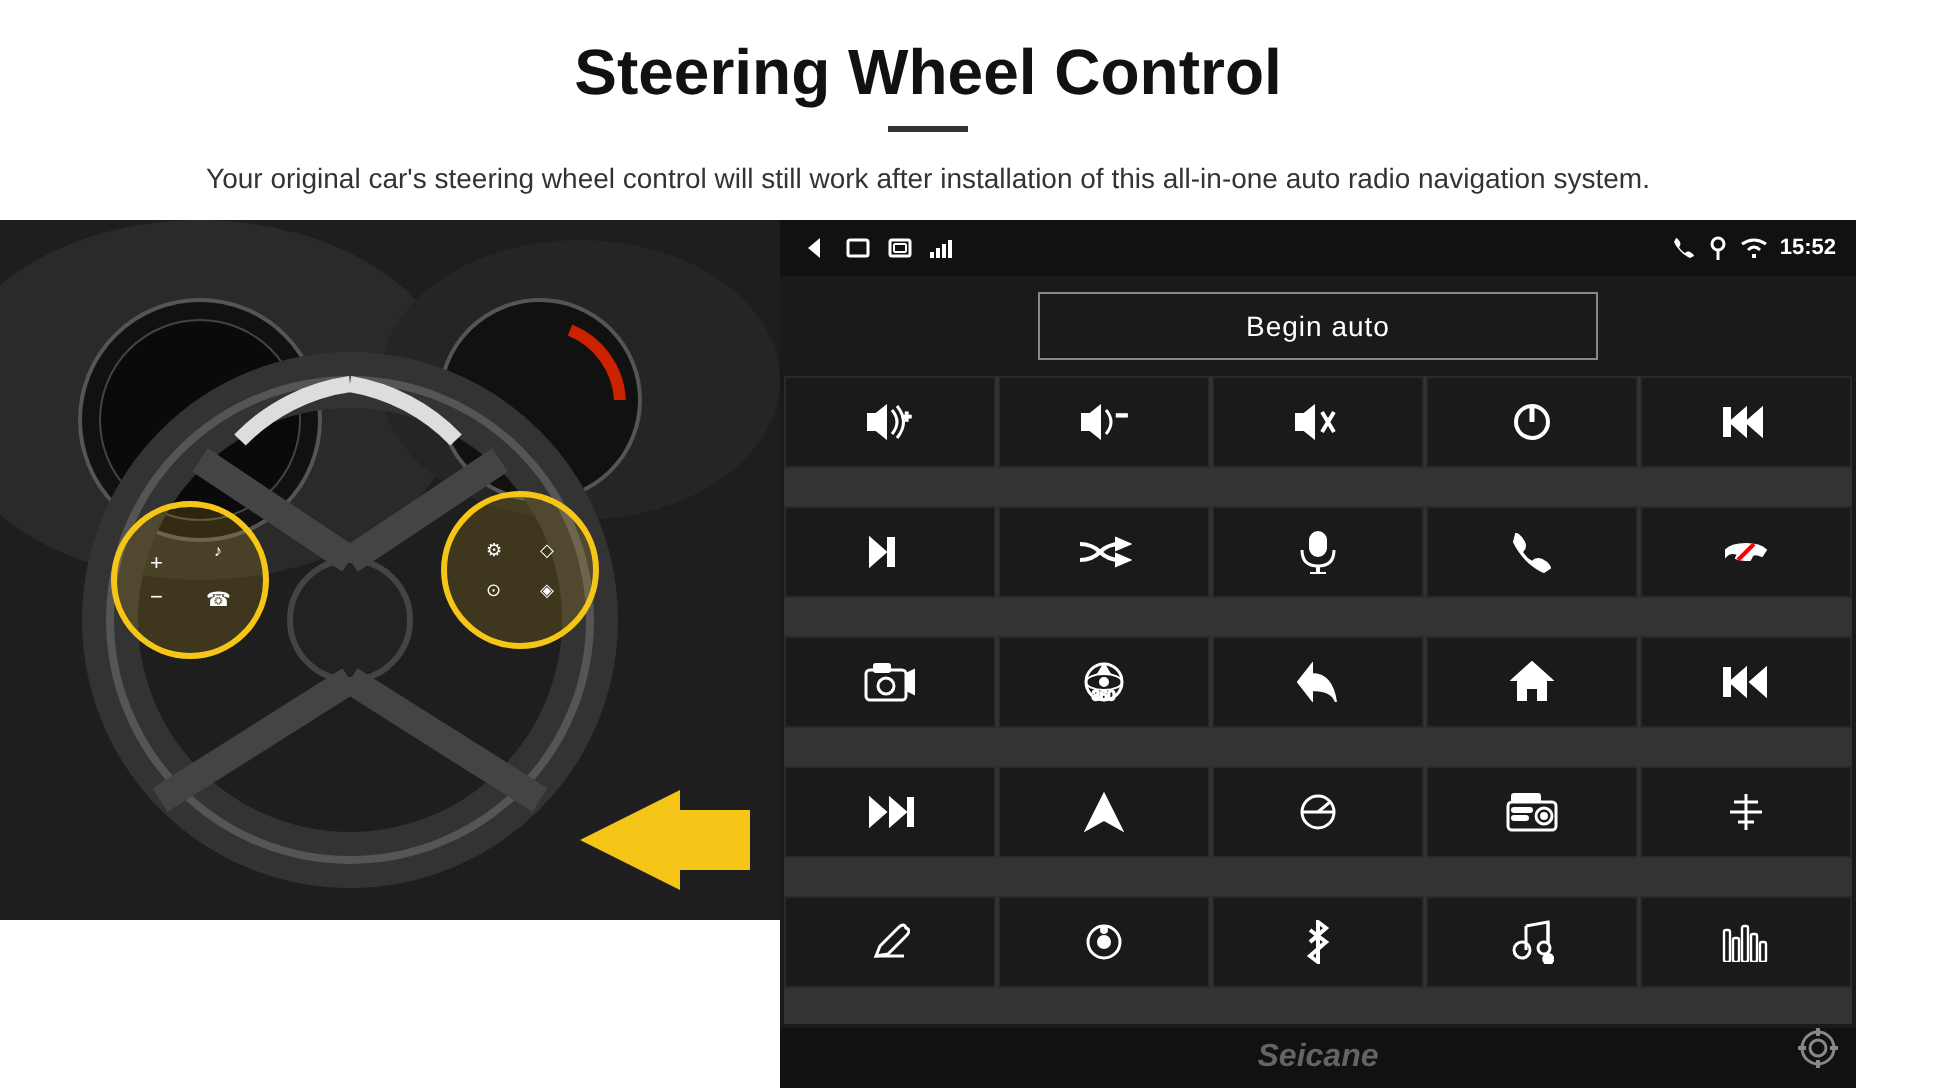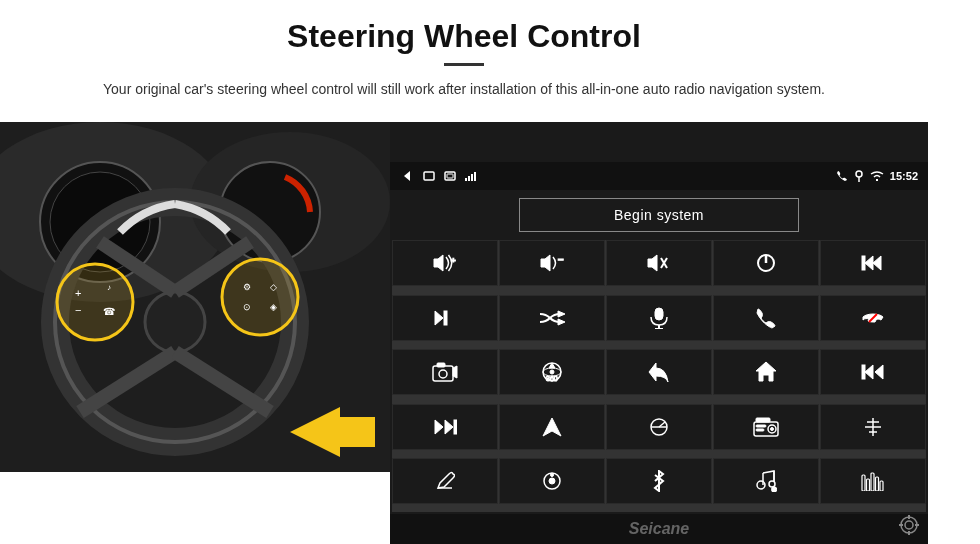--- a/index.html
+++ b/index.html
@@ -37,21 +37,21 @@
       height: 3px;
       background: #333;
       margin: 0 auto 12px;
     }
 
     .subtitle {
       font-size: 14px;
       color: #333;
       line-height: 1.6;
       max-width: 780px;
-      margin: 12px auto;
+      margin: 0 auto;
     }
 
     .content-area {
       display: flex;
       width: 100%;
       flex: 1;
     }
 
     
     .steering-photo {
@@ -80,21 +80,20 @@
     }
 
     
     .status-bar {
       display: flex;
       justify-content: space-between;
       align-items: center;
       padding: 4px 10px;
       background: #111;
       height: 28px;
-      margin-top: 40px;
     }
 
     .status-left {
       display: flex;
       gap: 8px;
       align-items: center;
     }
 
     .status-right {
       display: flex;
@@ -246,21 +245,21 @@
           <svg width="14" height="10" viewBox="0 0 14 10">
             <path d="M7 8 L7 10" stroke="#fff" stroke-width="2"></path>
             <path d="M4 6 Q7 3 10 6" fill="none" stroke="#fff" stroke-width="1.5"></path>
             <path d="M1 3 Q7 -1 13 3" fill="none" stroke="#fff" stroke-width="1.5"></path>
           </svg>
           <span style="color:#fff;font-size:11px;font-weight:bold;">15:52</span>
         </div>
       </div>
 
       <div class="begin-learn-row">
-        <button class="begin-learn-btn">Begin system</button>
+        <button class="begin-learn-btn">Begin auto</button>
       </div>
 
       <div class="control-grid">
 
         <div class="ctrl-cell">
           <svg width="24" height="18" viewBox="0 0 24 18">
               <path d="M1 5 L1 13 L5 13 L10 17 L10 1 L5 5 Z" fill="white"></path>
               <path d="M13 3 Q18 9 13 15" fill="none" stroke="white" stroke-width="1.5"></path>
               <path d="M15.5 1 Q22 9 15.5 17" fill="none" stroke="white" stroke-width="1.5"></path>
               <text x="18" y="9" fill="white" font-size="8" font-weight="bold">+</text>

